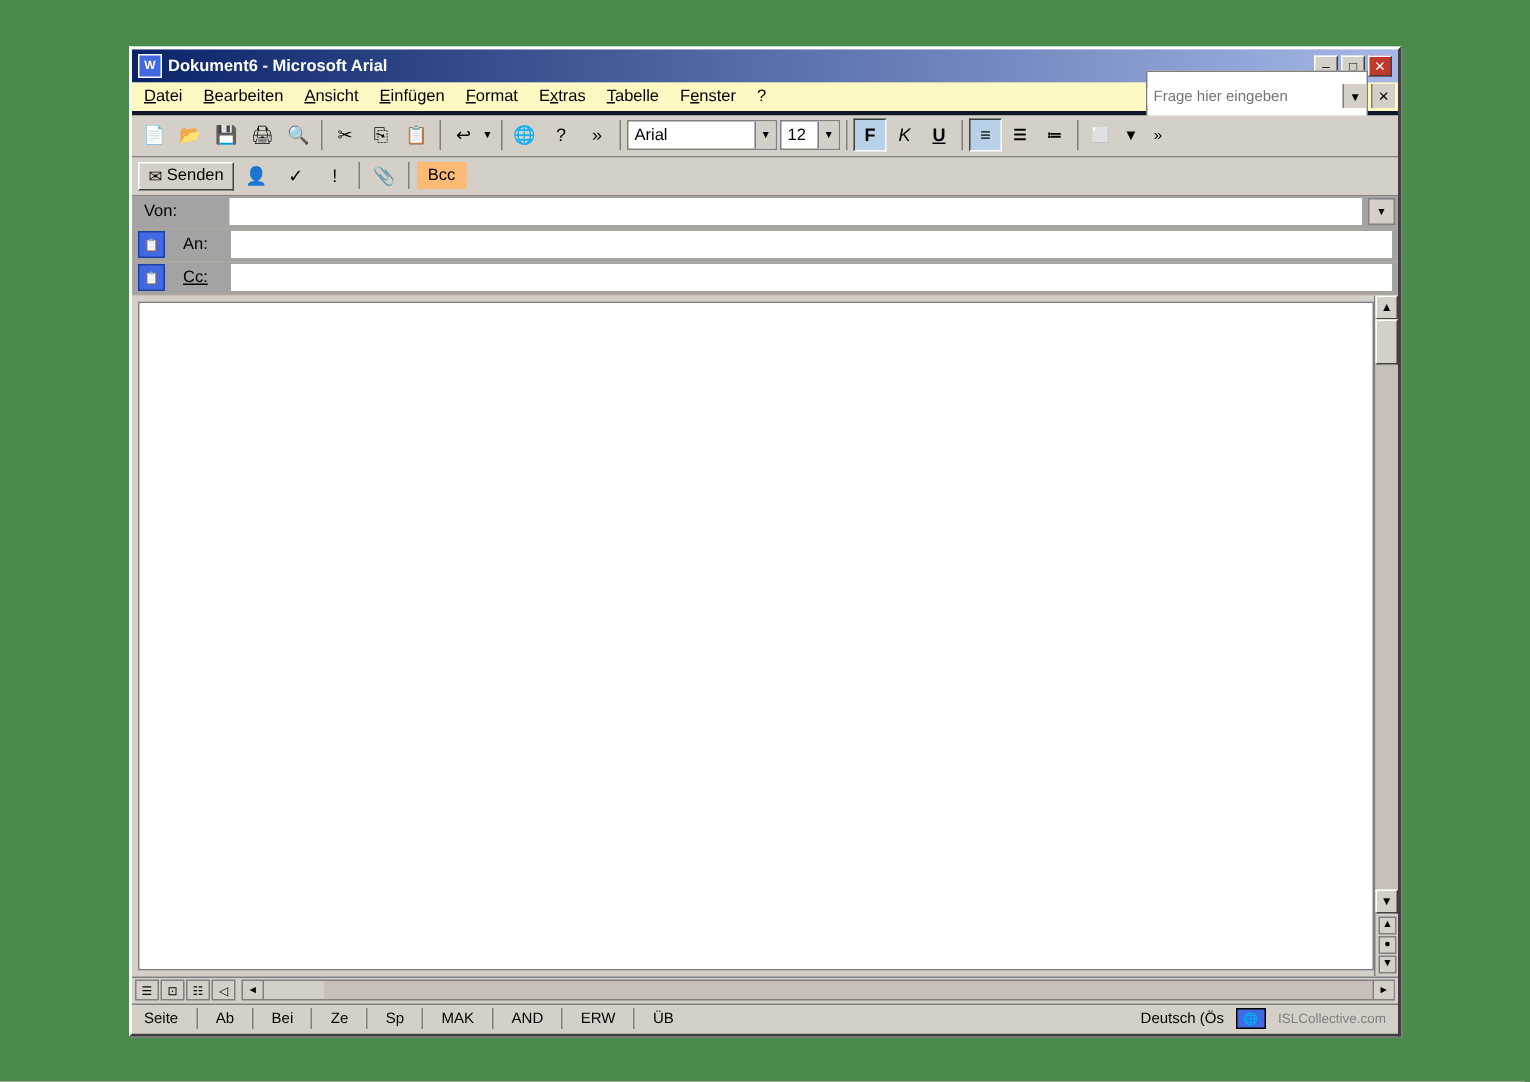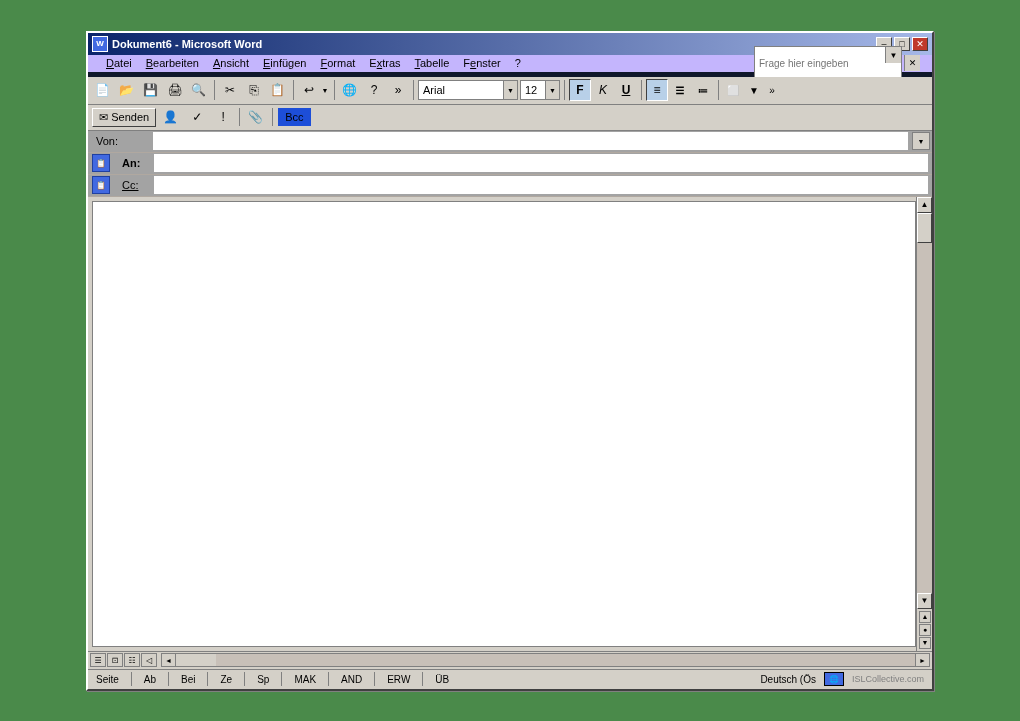--- a/index.html
+++ b/index.html
@@ -68,44 +68,45 @@
       justify-content: center;
       font-size: 9px;
       cursor: pointer;
       color: #000;
     }
     .title-btn.close {
       background: #c0392b;
       color: white;
     }
     .menu-bar {
-      background: #c4b5fd;
+      background: #fef9c3;
       height: 22px;
       display: flex;
       align-items: center;
-      padding: 0 12px;
-      border-bottom: 5px solid #0f172a;
+      padding: 0 2px;
+      border-bottom: 3px solid #0f172a;
       flex-shrink: 0;
       gap: 2px;
     }
     .menu-item {
       padding: 2px 6px;
       font-size: 11px;
       cursor: pointer;
       color: #000;
     }
     .menu-item span { text-decoration: underline; }
     .menu-right {
       margin-left: auto;
       display: flex;
       align-items: center;
       gap: 2px;
     }
     .help-box {
       display: flex;
+      align-items: center;
       border: 1px solid #808080;
       background: white;
       height: 34px;
     }
     .help-input {
       border: none;
       outline: none;
       font-size: 10px;
       padding: 0 4px;
       width: 130px;
@@ -265,21 +266,21 @@
       width: 1px;
       height: 18px;
       background: #808080;
       margin: 0 1px;
     }
     .bcc-btn {
       display: flex;
       align-items: center;
       gap: 2px;
       padding: 2px 6px;
-      background: #1d4ed8;
+      background: #fdba74;
       border: 1px solid transparent;
       cursor: pointer;
       font-size: 11px;
     }
     
     .email-fields {
       background: #a3a3a3;
       flex-shrink: 0;
     }
     .field-row {
@@ -510,21 +511,21 @@
 </head>
 <body>
 
 <div class="window">
 
   <div class="title-bar">
     <div class="title-bar-left">
       <div class="title-icon">
         <span style="font-size:8px; font-weight:bold; color:white;">W</span>
       </div>
-      <span>Dokument6 - Microsoft Word</span>
+      <span>Dokument6 - Microsoft Arial</span>
     </div>
     <div class="title-buttons">
       <div class="title-btn">–</div>
       <div class="title-btn">□</div>
       <div class="title-btn close">✕</div>
     </div>
   </div>
 
   <div class="menu-bar">
     <div class="menu-item"><span>D</span>atei</div>
@@ -614,21 +615,21 @@
     <div class="field-row">
       <span class="field-label">Von:</span>
       <div class="field-input-container">
         <input type="text" class="field-input" value="" style="">
       </div>
       <div class="von-dropdown">▼</div>
     </div>
 
     <div class="field-row">
       <div class="field-icon" style="margin-left:4px;">📋</div>
-      <span class="field-label" style="width:40px;font-weight:bold;">An:</span>
+      <span class="field-label" style="width:40px;">An:</span>
       <div class="field-input-container">
         <input type="text" class="field-input" value="" style="">
       </div>
     </div>
 
     <div class="field-row">
       <div class="field-icon" style="margin-left:4px;">📋</div>
       <span class="field-label" style="width:40px;text-decoration:underline;">Cc:</span>
       <div class="field-input-container">
         <input type="text" class="field-input" value="" style="">

